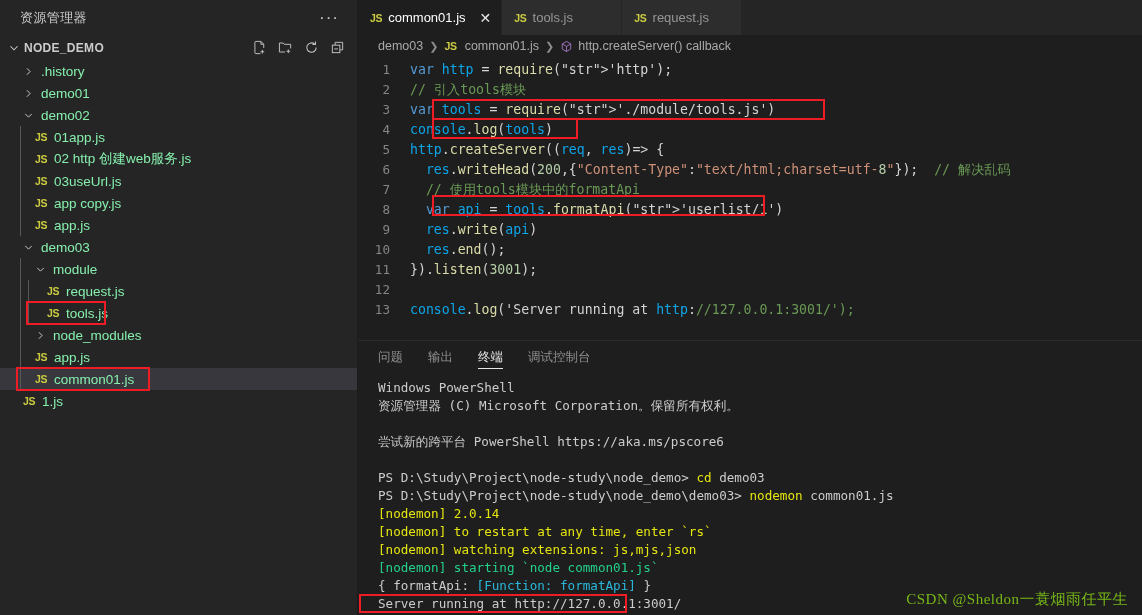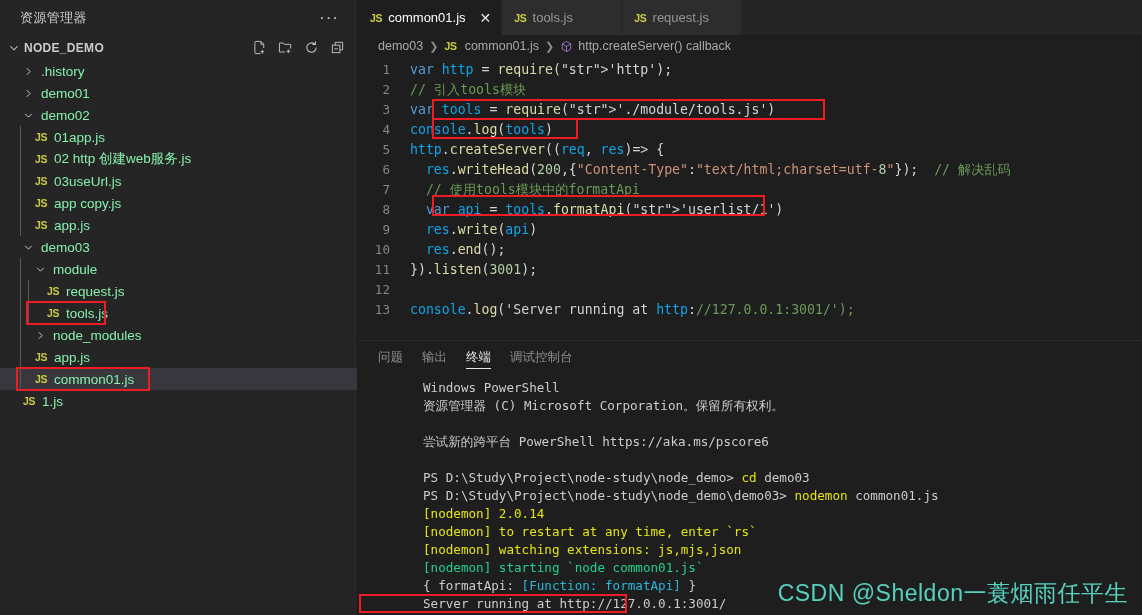--- a/index.html
+++ b/index.html
@@ -105,43 +105,43 @@
   .kw  { color: #569cd6; }
   .fn  { color: #dcdcaa; }
   .var { color: #0ea5e9; }
   .str { color: #ce9178; }
   .num { color: #b5cea8; }
   .cmt { color: #6a9955; }
 
   
   .panel { flex: 0 0 275px; background:#1e1e1e; display:flex; flex-direction:column;
            border-top: 1px solid #2b2b2b;}
-  .panel-tabs { height: 32px; display:flex; align-items:center; gap: 19px;
+  .panel-tabs { height: 32px; display:flex; align-items:center; gap: 25px;
                 padding-left: 20px; flex: 0 0 32px;}
   .ptab { font-size: 12.5px; color:#8f8f8f; position:relative; height:32px;
           display:flex; align-items:center; }
   .ptab.active { color:#e7e7e7; }
   .ptab.active::after {
     content:""; position:absolute; left:0; right:0; bottom:4px; height:1px; background:#e7e7e7;
   }
   .term {
     flex: 1 1 auto; padding: 6px 0 0 20px; overflow:hidden;
     font-family: "DejaVu Sans Mono", monospace;
     font-size: 12.6px; line-height: 18px; color:#cccccc;
     position: relative;
   }
-  .tline { height:18px; white-space: pre; margin-left: 45px; }
+  .tline { height:18px; white-space: pre; }
   .t-y { color:#e5e510; }
   .t-c { color:#29b8db; }
   .t-g { color:#23d18b; }
 
   .watermark {
     position: absolute; right: 14px; bottom: 6px;
-    font-size: 23px; color: #5eead4; opacity: .88;
-    font-family: Liberation Sans, sans-serif;
+    font-size: 15px; color: #84cc16; opacity: .88;
+    font-family: Liberation Serif, serif;
     letter-spacing: .5px;
   }
 </style>
 </head>
 <body>
 
 <div id="app">
 
   <div id="sidebar">
 

